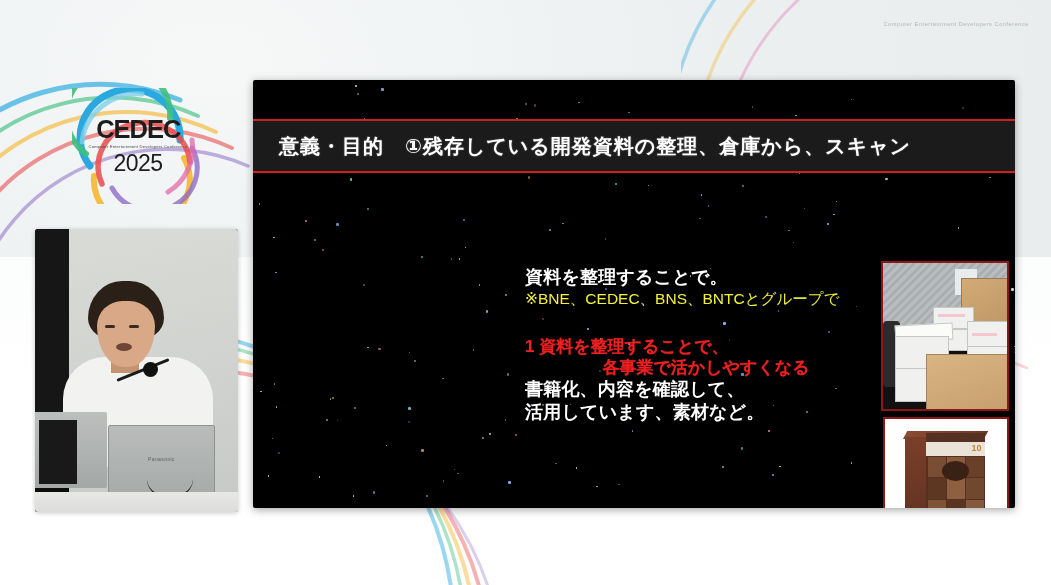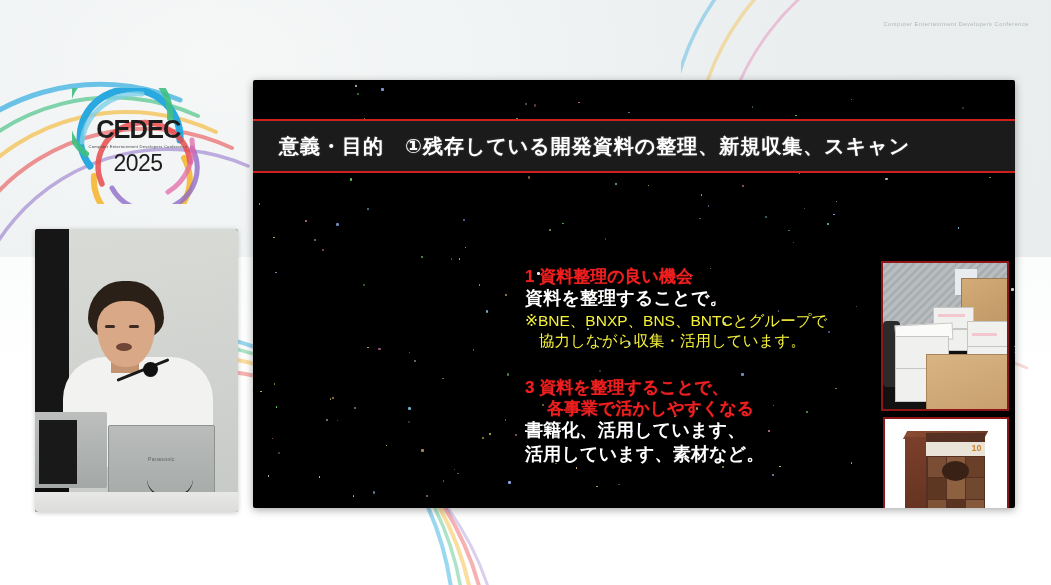--- a/index.html
+++ b/index.html
@@ -159,21 +159,21 @@
     text-shadow:0 0 2px rgba(255,255,255,.3);
   }
 
   
   #left-col{position:absolute;left:272px;top:186px;width:340px;}
   .blk{margin-bottom:26px;}
   .hl-red{
     color:#ef1f1f;font-weight:bold;font-size:17px;line-height:1.25;
     text-shadow:0 0 1px rgba(239,31,31,.6);
   }
-  .hl-red.indent{padding-left:22px;}
+  .hl-red.indent{padding-left:22px;text-align:center;}
   .wht{
     color:#ffffff;font-weight:bold;font-size:18px;line-height:1.3;
     letter-spacing:.2px;
   }
   .ylw{
     color:#f4f13a;font-size:15.5px;line-height:1.3;font-weight:normal;
   }
   .ylw.indent{padding-left:14px;}
 
   
@@ -455,36 +455,34 @@
       <span class="star" style="width: 1.6px; height: 1.6px; left: 447.2px; top: 56.1672px; background: rgb(154, 184, 255); opacity: 0.7;"></span>
       <span class="star" style="width: 1.6px; height: 1.6px; left: 113.955px; top: 127.984px; background: rgb(138, 215, 245); opacity: 0.65;"></span>
       <span class="star" style="width: 1.6px; height: 1.6px; left: 375.389px; top: 31.5252px; background: rgb(154, 184, 255); opacity: 0.69;"></span>
       <span class="star" style="width: 2.6px; height: 2.6px; left: 632.329px; top: 97.872px; background: rgb(255, 255, 255); opacity: 0.73;"></span>
       <span class="star" style="width: 1.6px; height: 1.6px; left: 200.642px; top: 388.645px; background: rgb(245, 233, 106); opacity: 0.41;"></span>
       <span class="star" style="width: 1.6px; height: 1.6px; left: 316.532px; top: 323.608px; background: rgb(255, 210, 122); opacity: 0.53;"></span>
       <span class="star" style="width: 1.6px; height: 1.6px; left: 262.373px; top: 354.103px; background: rgb(240, 138, 192); opacity: 0.69;"></span>
     </div>
 
   <div id="slide-title-band">
-    <div id="slide-title">意義・目的　①残存している開発資料の整理、新規収集、スキャン</div>
+    <div id="slide-title">意義・目的　①残存している開発資料の整理、倉庫から、スキャン</div>
   </div>
 
   <div id="left-col">
 
     <div class="blk">
-      <div class="hl-red">1 資料整理の良い機会</div>
       <div class="wht">資料を整理することで。</div>
-      <div class="ylw">※BNE、BNXP、BNS、BNTCとグループで</div>
-      <div class="ylw indent">協力しながら収集・活用しています。</div>
+      <div class="ylw">※BNE、CEDEC、BNS、BNTCとグループで</div>
     </div>
 
     <div class="blk">
-      <div class="hl-red">3 資料を整理することで、</div>
+      <div class="hl-red">1 資料を整理することで、</div>
       <div class="hl-red indent">各事業で活かしやすくなる</div>
-      <div class="wht">書籍化、活用しています、</div>
+      <div class="wht">書籍化、内容を確認して、</div>
       <div class="wht">活用しています、素材など。</div>
     </div>
 
   </div>
 
   <div class="photo" id="photo-warehouse">
     <div class="wh-wall"></div>
     <div class="wh-window"></div>
     <div class="wh-cardboard-top"></div>
     <div class="wh-dark"></div>

